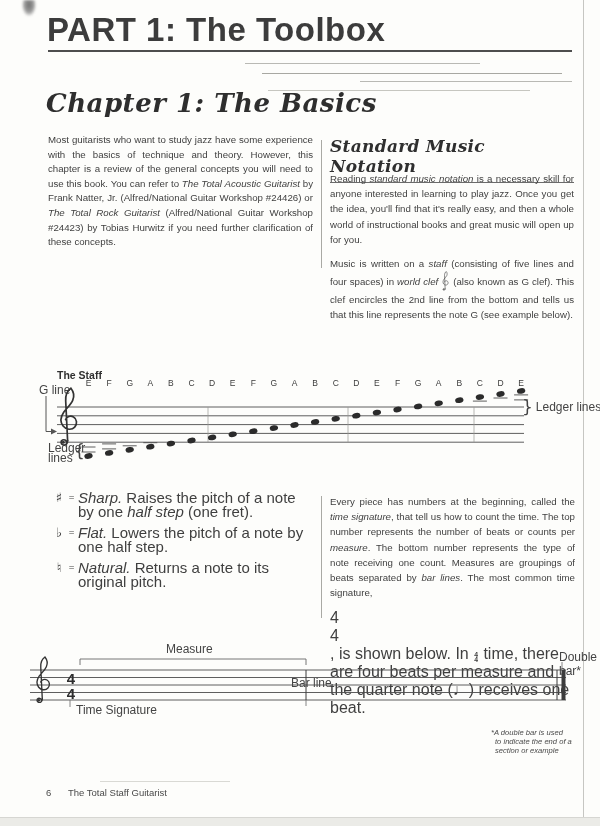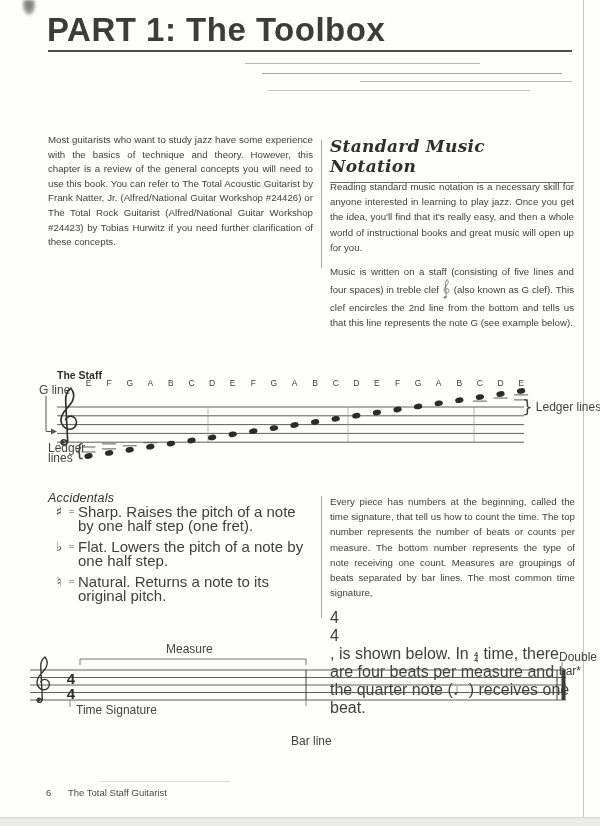--- a/index.html
+++ b/index.html
@@ -1,19 +1,19 @@
 <!DOCTYPE html>
 <html><head>
 <meta charset="utf-8">
 <style>
   html,body{margin:0;padding:0;background:#ffffff;}
   .page{position:relative;width:600px;height:826px;background:#fdfdfb;overflow:hidden;
         font-family:"Liberation Sans",sans-serif;color:#3f3f3f;}
   .abs{position:absolute;}
-  .it{}
+  .it{font-style:italic;}
 
   
   .part-title{left:47px;top:11px;font-size:33px;font-weight:bold;letter-spacing:.5px;color:#3c3c3c;}
   .header-rule{left:48px;top:50px;width:524px;height:2px;background:#4e4e4e;}
   .streak{height:1px;background:#b9b9b4;}
   .chapter-title{left:46px;top:88px;font-family:"DejaVu Serif",serif;font-style:italic;font-weight:bold;
                  font-size:26px;color:#2e2e2e;letter-spacing:.5px;}
 
   
   .col-divider{width:1px;background:#a9a9a4;}
@@ -42,21 +42,21 @@
   .acc-eq{width:13px;text-align:center;flex:none;font-size:9.7px;}
   .acc-text{flex:1;font-size:15px;line-height:13.5px;text-align:left;color:#3f3f3f;}
 
   
   .tsfrac{display:inline-block;vertical-align:-3px;text-align:center;font-weight:bold;
           font-size:6.8px;line-height:5.6px;padding:0 1px;}
 
   
   .measure-label{left:166px;top:642px;}
   .ts-label{left:76px;top:703px;}
-  .barline-label{left:291px;top:734px;text-align:right;}
+  .barline-label{left:291px;top:676px;text-align:right;}
   .doublebar-label{left:527px;top:650px;padding-left:32px;}
   .footnote{left:491px;top:728px;width:92px;font-style:italic;font-size:7.6px;
             line-height:9.2px;color:#4a4a4a;}
   .footnote div+div{padding-left:4px;}
 
   
   .footer-num{left:46px;top:787px;font-size:9.5px;color:#4a4a4a;}
   .footer-title{left:68px;top:787px;font-size:9.5px;color:#4a4a4a;}
 
   
@@ -89,34 +89,35 @@
   <div class="abs edge-right"></div>
   <div class="abs bottom-strip"></div>
   <div class="abs streak" style="left:245px;top:63px;width:235px"></div>
   <div class="abs streak" style="left:262px;top:73px;width:300px;background:#a8a8a2"></div>
   <div class="abs streak" style="left:360px;top:81px;width:212px"></div>
   <div class="abs streak" style="left:268px;top:90px;width:262px;background:#c6c6c0"></div>
   <div class="abs streak" style="left:100px;top:781px;width:130px;background:#d9d9d4"></div>
 
   <div class="abs part-title">PART 1: The Toolbox</div>
   <div class="abs header-rule"></div>
+  <div class="abs chapter-title">Chapter 1: The Basics</div>
 
   <div class="abs col-divider" style="left:321px;top:140px;height:128px"></div>
   <div class="abs col-divider" style="left:321px;top:496px;height:122px"></div>
 
   <div class="abs" style="left:48px;top:133px;width:265px">
     <p class="para"><span>Most guitarists who want to study jazz have some experience with the basics of technique and theory. However, this chapter is a review of the general concepts you will need to use this book. You can refer to </span><span class="it">The Total Acoustic Guitarist</span><span> by Frank Natter, Jr. (Alfred/National Guitar Workshop #24426) or </span><span class="it">The Total Rock Guitarist</span><span> (Alfred/National Guitar Workshop #24423) by Tobias Hurwitz if you need further clarification of these concepts.</span></p>
   </div>
 
   <div class="abs smn-wrap">
     <span class="script-heading">Standard Music Notation</span>
   </div>
-  <div class="abs rcol" style="left:330px;top:179px;width:244px">
+  <div class="abs rcol" style="left:330px;top:171px;width:244px">
     <p class="para"><span>Reading </span><span class="it">standard music notation</span><span> is a necessary skill for anyone interested in learning to play jazz. Once you get the idea, you'll find that it's really easy, and then a whole world of instructional books and great music will open up for you.</span></p>
-    <p class="para"><span><span>Music is written on a </span><span class="it">staff</span><span> (consisting of five lines and four spaces) in </span><span class="it">treble clef</span><span> </span></span><svg viewBox="0 0 24 60" width="9" height="21" style="vertical-align:-7px">
+    <p class="para"><span><span>Music is written on a </span><span class="it">staff</span><span> (consisting of five lines and four spaces) in </span><span class="it">world clef</span><span> </span></span><svg viewBox="0 0 24 60" width="9" height="21" style="vertical-align:-7px">
           <use href="#clef-path" transform="scale(0.95)"></use>
         </svg><span><span> (also known as G clef). This clef encircles the 2nd line from the bottom and tells us that this line represents the note G (see example below).</span></span></p>
   </div>
 
   <div class="abs staff-heading">The Staff</div>
   <div class="abs small-label gline-label">G line</div>
   <div class="abs small-label ledger-left">Ledger lines</div>
   <div class="abs brace brace-left">{</div>
   <div class="abs ledger-right">
     <span class="brace">}</span>
@@ -198,21 +199,20 @@
         <line x1="493.5" y1="28" x2="507.5" y2="28" stroke="#4c4c4c" stroke-width="0.9"></line>
         <ellipse cx="500.5" cy="24" rx="4.2" ry="2.8" fill="#2b2b2b" transform="rotate(-10 500.5 24)"></ellipse>
         <text x="521.1" y="16" text-anchor="middle" font-size="8.5" fill="#3b3b3b">E</text>
         <line x1="514.1" y1="24.89999999999999" x2="528.1" y2="24.89999999999999" stroke="#4c4c4c" stroke-width="0.9"></line>
         <line x1="514.1" y1="29.89999999999999" x2="528.1" y2="29.89999999999999" stroke="#4c4c4c" stroke-width="0.9"></line>
         <ellipse cx="521.1" cy="20.89999999999999" rx="4.2" ry="2.8" fill="#2b2b2b" transform="rotate(-10 521.1 20.89999999999999)"></ellipse>
       </g>
   </svg>
 
   <div class="abs" style="left:48px;top:491px;width:263px">
-    <div class="sec-heading">Accidentals</div>
     <div class="acc-row" style="margin-left:5px">
       <span class="acc-sym">♯</span>
       <span class="acc-eq">=</span>
       <span class="acc-text"><span class="it">Sharp.</span><span> Raises the pitch of a note by one </span><span class="it">half step</span><span> (one fret).</span></span>
     </div>
     <div class="acc-row" style="margin-left:5px">
       <span class="acc-sym">♭</span>
       <span class="acc-eq">=</span>
       <span class="acc-text"><span class="it">Flat.</span><span> Lowers the pitch of a note by one half step.</span></span>
     </div>
@@ -224,20 +224,25 @@
   </div>
 
   <div class="abs rcol" style="left:330px;top:489px;width:245px">
     <p class="para" style="margin-top:5px"><span><span>Every piece has numbers at the beginning, called the </span><span class="it">time signature</span><span>, that tell us how to count the time. The top number represents the number of beats or counts per </span><span class="it">measure</span><span>. The bottom number represents the type of note receiving one count. Measures are groupings of beats separated by </span><span class="it">bar lines</span><span>. The most common time signature, </span></span><span class="tsfrac"></span></p><div>4</div><div>4</div><span><span>, is shown below. In </span></span><span class="tsfrac"><div>4</div><div>4</div></span><span><span> time, there are four beats per measure and the quarter note (♩) receives one beat.</span></span><p></p>
   </div>
 
   <div class="abs small-label measure-label">Measure</div>
   <div class="abs small-label ts-label">Time Signature</div>
   <div class="abs small-label barline-label">Bar line</div>
   <div class="abs small-label doublebar-label">Double bar*</div>
+  <div class="abs footnote">
+    <div>*A double bar is used</div>
+    <div>to indicate the end of a</div>
+    <div>section or example</div>
+  </div>
 
   <svg class="abs" style="left:0;top:640px" width="600" height="130">
     <g stroke="#4c4c4c" stroke-width="0.9">
       <line x1="30" y1="30" x2="566" y2="30"></line>
       <line x1="30" y1="37.5" x2="566" y2="37.5"></line>
       <line x1="30" y1="45" x2="566" y2="45"></line>
       <line x1="30" y1="52.5" x2="566" y2="52.5"></line>
       <line x1="30" y1="60" x2="566" y2="60"></line>
     </g>
 

